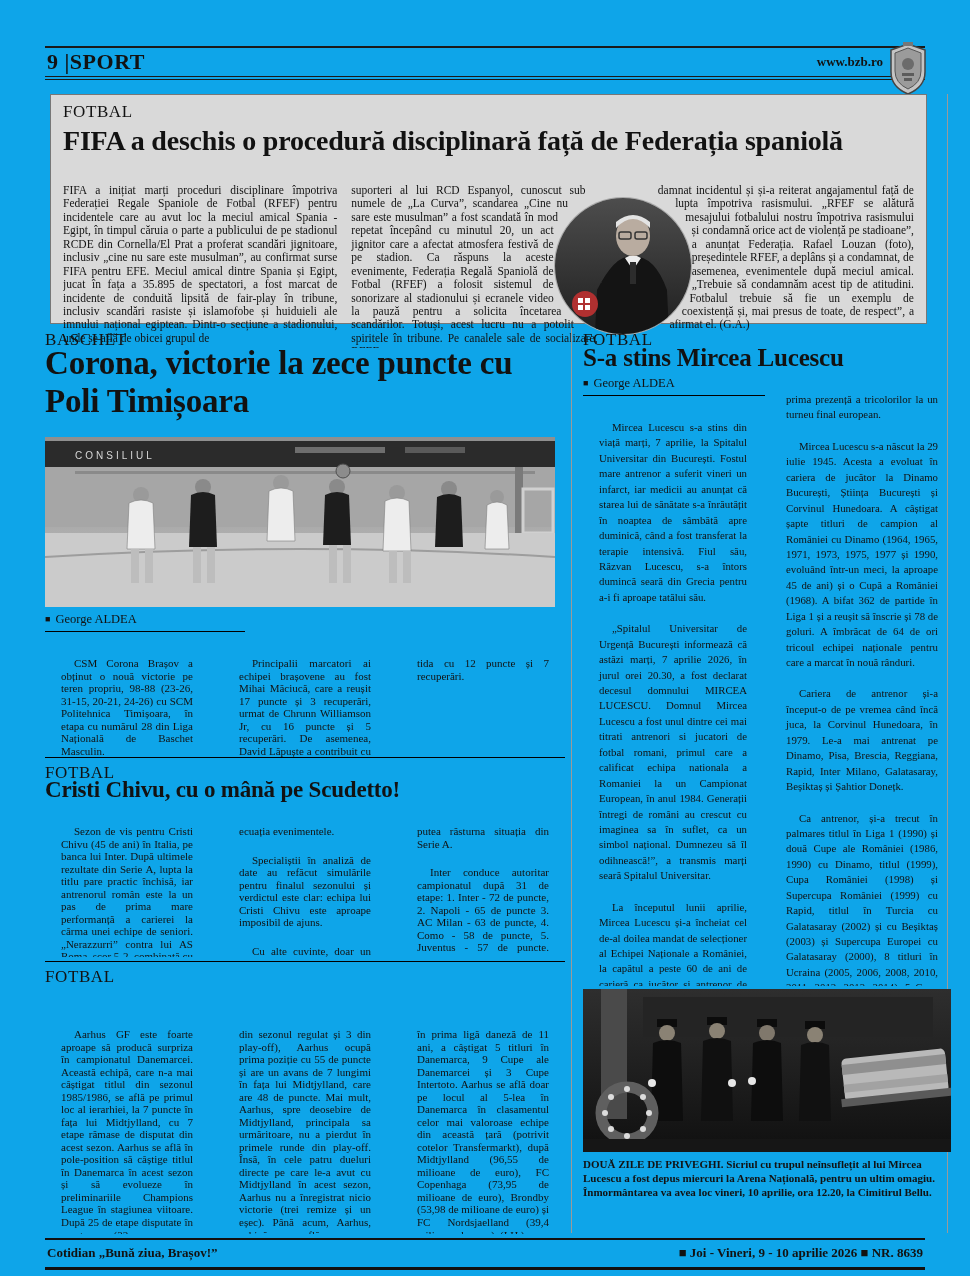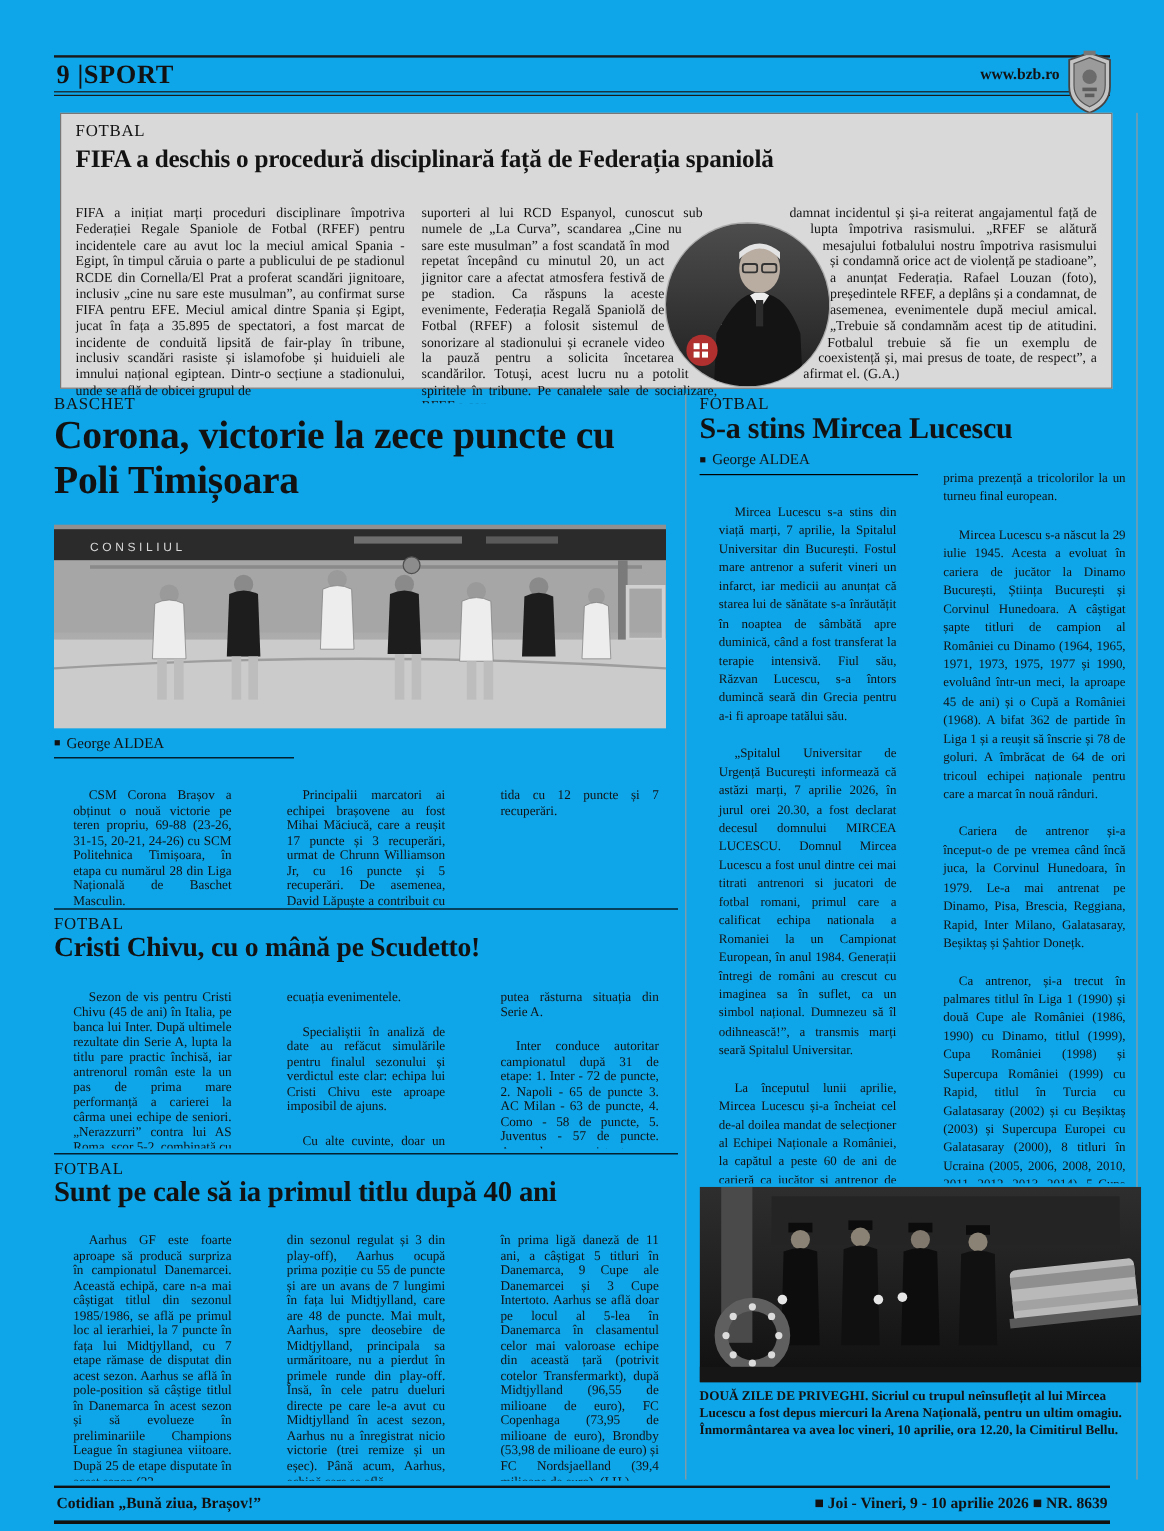--- a/index.html
+++ b/index.html
@@ -7,26 +7,26 @@
         font-family:"Liberation Serif","DejaVu Serif",serif;color:#121212;overflow:hidden;}
   .abs{position:absolute;}
   
   .masthead{left:45px;top:46px;width:880px;height:34px;border-top:2px solid #1a1a1a;
             border-bottom:4px double #1a1a1a;display:flex;justify-content:space-between;
             align-items:center;box-sizing:border-box;padding:1px 42px 1px 2px;}
   .page-label{font-size:22px;font-weight:bold;letter-spacing:.5px;}
   .site-url{font-size:13px;font-weight:bold;}
   .logo{left:889px;top:42px;}
   
-  .kicker{font-size:14px;letter-spacing:.6px;}
+  .kicker{font-size:17px;letter-spacing:.6px;}
   .hl{font-weight:bold;line-height:1.14;letter-spacing:-.2px;}
   
   .fifa-box{left:50px;top:94px;width:877px;height:230px;background:#d9d9d9;
             border:1px solid #777;box-sizing:border-box;padding:7px 12px;}
-  .fifa-hl{font-size:21px;margin:3px 0 8px 0;}
+  .fifa-hl{font-size:28px;margin:3px 0 8px 0;}
   .fifa-cols{display:flex;gap:14px;position:relative;height:164px;margin-top:27px;}
   .fcol{width:275px;font-size:11.5px;line-height:1.17;text-align:justify;overflow:hidden;}
   .fcol p{margin:0;}
   .spacer-r{float:right;width:72px;height:142px;margin-top:10px;
             shape-outside:circle(70px at 68px 78px);shape-margin:4px;}
   .spacer-l{float:left;width:52px;height:142px;margin-top:10px;
             shape-outside:circle(70px at -18px 78px);shape-margin:4px;}
   .fifa-photo{position:absolute;left:492px;top:14px;width:136px;height:136px;border-radius:50%;
               overflow:hidden;box-shadow:0 0 0 1px #aaa;}
   
@@ -165,21 +165,21 @@
           <rect x="358" y="114" width="8" height="32"></rect>
       </g>
     </svg>
   </div>
 
   <div class="abs byline" style="left:45px;top:612px;width:200px;">
     <span class="marker">■</span><span>George ALDEA</span>
   </div>
 
   <div class="abs bcol" style="left:45px;top:641px;height:116px;">
-    <p>CSM Corona Brașov a obținut o nouă victorie pe teren propriu, 69-88 (23-26, 31-15, 20-21, 24-26) cu SCM Politehnica Timișoara, în etapa cu numărul 28 din Liga Națională de Baschet Masculin.</p>
+    <p>CSM Corona Brașov a obținut o nouă victorie pe teren propriu, 98-88 (23-26, 31-15, 20-21, 24-26) cu SCM Politehnica Timișoara, în etapa cu numărul 28 din Liga Națională de Baschet Masculin.</p>
   </div>
   <div class="abs bcol" style="left:223px;top:641px;height:116px;">
     <p>Principalii marcatori ai echipei brașovene au fost Mihai Măciucă, care a reușit 17 puncte și 3 recuperări, urmat de Chrunn Williamson Jr, cu 16 puncte și 5 recuperări. De asemenea, David Lăpuște a contribuit cu 14 puncte și 8 pase decisive, în timp ce Tyrell Johnson a încheiat par-</p>
   </div>
   <div class="abs bcol" style="left:401px;top:641px;height:116px;">
     <p class="noind">tida cu 12 puncte și 7 recuperări.</p>
   </div>
 
   <div class="abs hrule" style="left:45px;top:757px;width:520px;"></div>
   <div class="abs kicker" style="left:45px;top:763px;">FOTBAL</div>
@@ -193,21 +193,20 @@
     <p>Specialiștii în analiză de date au refăcut simulările pentru finalul sezonului și verdictul este clar: echipa lui Cristi Chivu este aproape imposibil de ajuns.</p>
     <p>Cu alte cuvinte, doar un scenariu extrem de improbabil ar mai</p>
   </div>
   <div class="abs bcol" style="left:401px;top:809px;height:148px;">
     <p class="noind">putea răsturna situația din Serie A.</p>
     <p>Inter conduce autoritar campionatul după 31 de etape: 1. Inter - 72 de puncte, 2. Napoli - 65 de puncte 3. AC Milan - 63 de puncte, 4. Como - 58 de puncte, 5. Juventus - 57 de puncte. Avansul consistent a tranformat finalul de sezon într-o formalitate matematică, dacă „Nerazzurrii” își vor menține ritmul. (G.A.)</p>
   </div>
 
   <div class="abs hrule" style="left:45px;top:961px;width:520px;"></div>
   <div class="abs kicker" style="left:45px;top:967px;">FOTBAL</div>
-  <div class="abs hl" style="left:45px;top:981px;width:525px;font-size:24px;">Sunt pe cale să ia primul titlu după 40 ani</div>
 
   <div class="abs bcol" style="left:45px;top:1012px;height:222px;">
     <p>Aarhus GF este foarte aproape să producă surpriza în campionatul Danemarcei. Această echipă, care n-a mai câștigat titlul din sezonul 1985/1986, se află pe primul loc al ierarhiei, la 7 puncte în fața lui Midtjylland, cu 7 etape rămase de disputat din acest sezon. Aarhus se află în pole-position să câștige titlul în Danemarca în acest sezon și să evolueze în preliminariile Champions League în stagiunea viitoare. După 25 de etape disputate în acest sezon (22</p>
   </div>
   <div class="abs bcol" style="left:223px;top:1012px;height:222px;">
     <p class="noind">din sezonul regulat și 3 din play-off), Aarhus ocupă prima poziție cu 55 de puncte și are un avans de 7 lungimi în fața lui Midtjylland, care are 48 de puncte. Mai mult, Aarhus, spre deosebire de Midtjylland, principala sa urmăritoare, nu a pierdut în primele runde din play-off. Însă, în cele patru dueluri directe pe care le-a avut cu Midtjylland în acest sezon, Aarhus nu a înregistrat nicio victorie (trei remize și un eșec). Până acum, Aarhus, echipă care se află</p>
   </div>
   <div class="abs bcol" style="left:401px;top:1012px;height:222px;">
     <p class="noind">în prima ligă daneză de 11 ani, a câștigat 5 titluri în Danemarca, 9 Cupe ale Danemarcei și 3 Cupe Intertoto. Aarhus se află doar pe locul al 5-lea în Danemarca în clasamentul celor mai valoroase echipe din această țară (potrivit cotelor Transfermarkt), după Midtjylland (96,55 de milioane de euro), FC Copenhaga (73,95 de milioane de euro), Brondby (53,98 de milioane de euro) și FC Nordsjaelland (39,4 milioane de euro). (I.H.)</p>
   </div>

